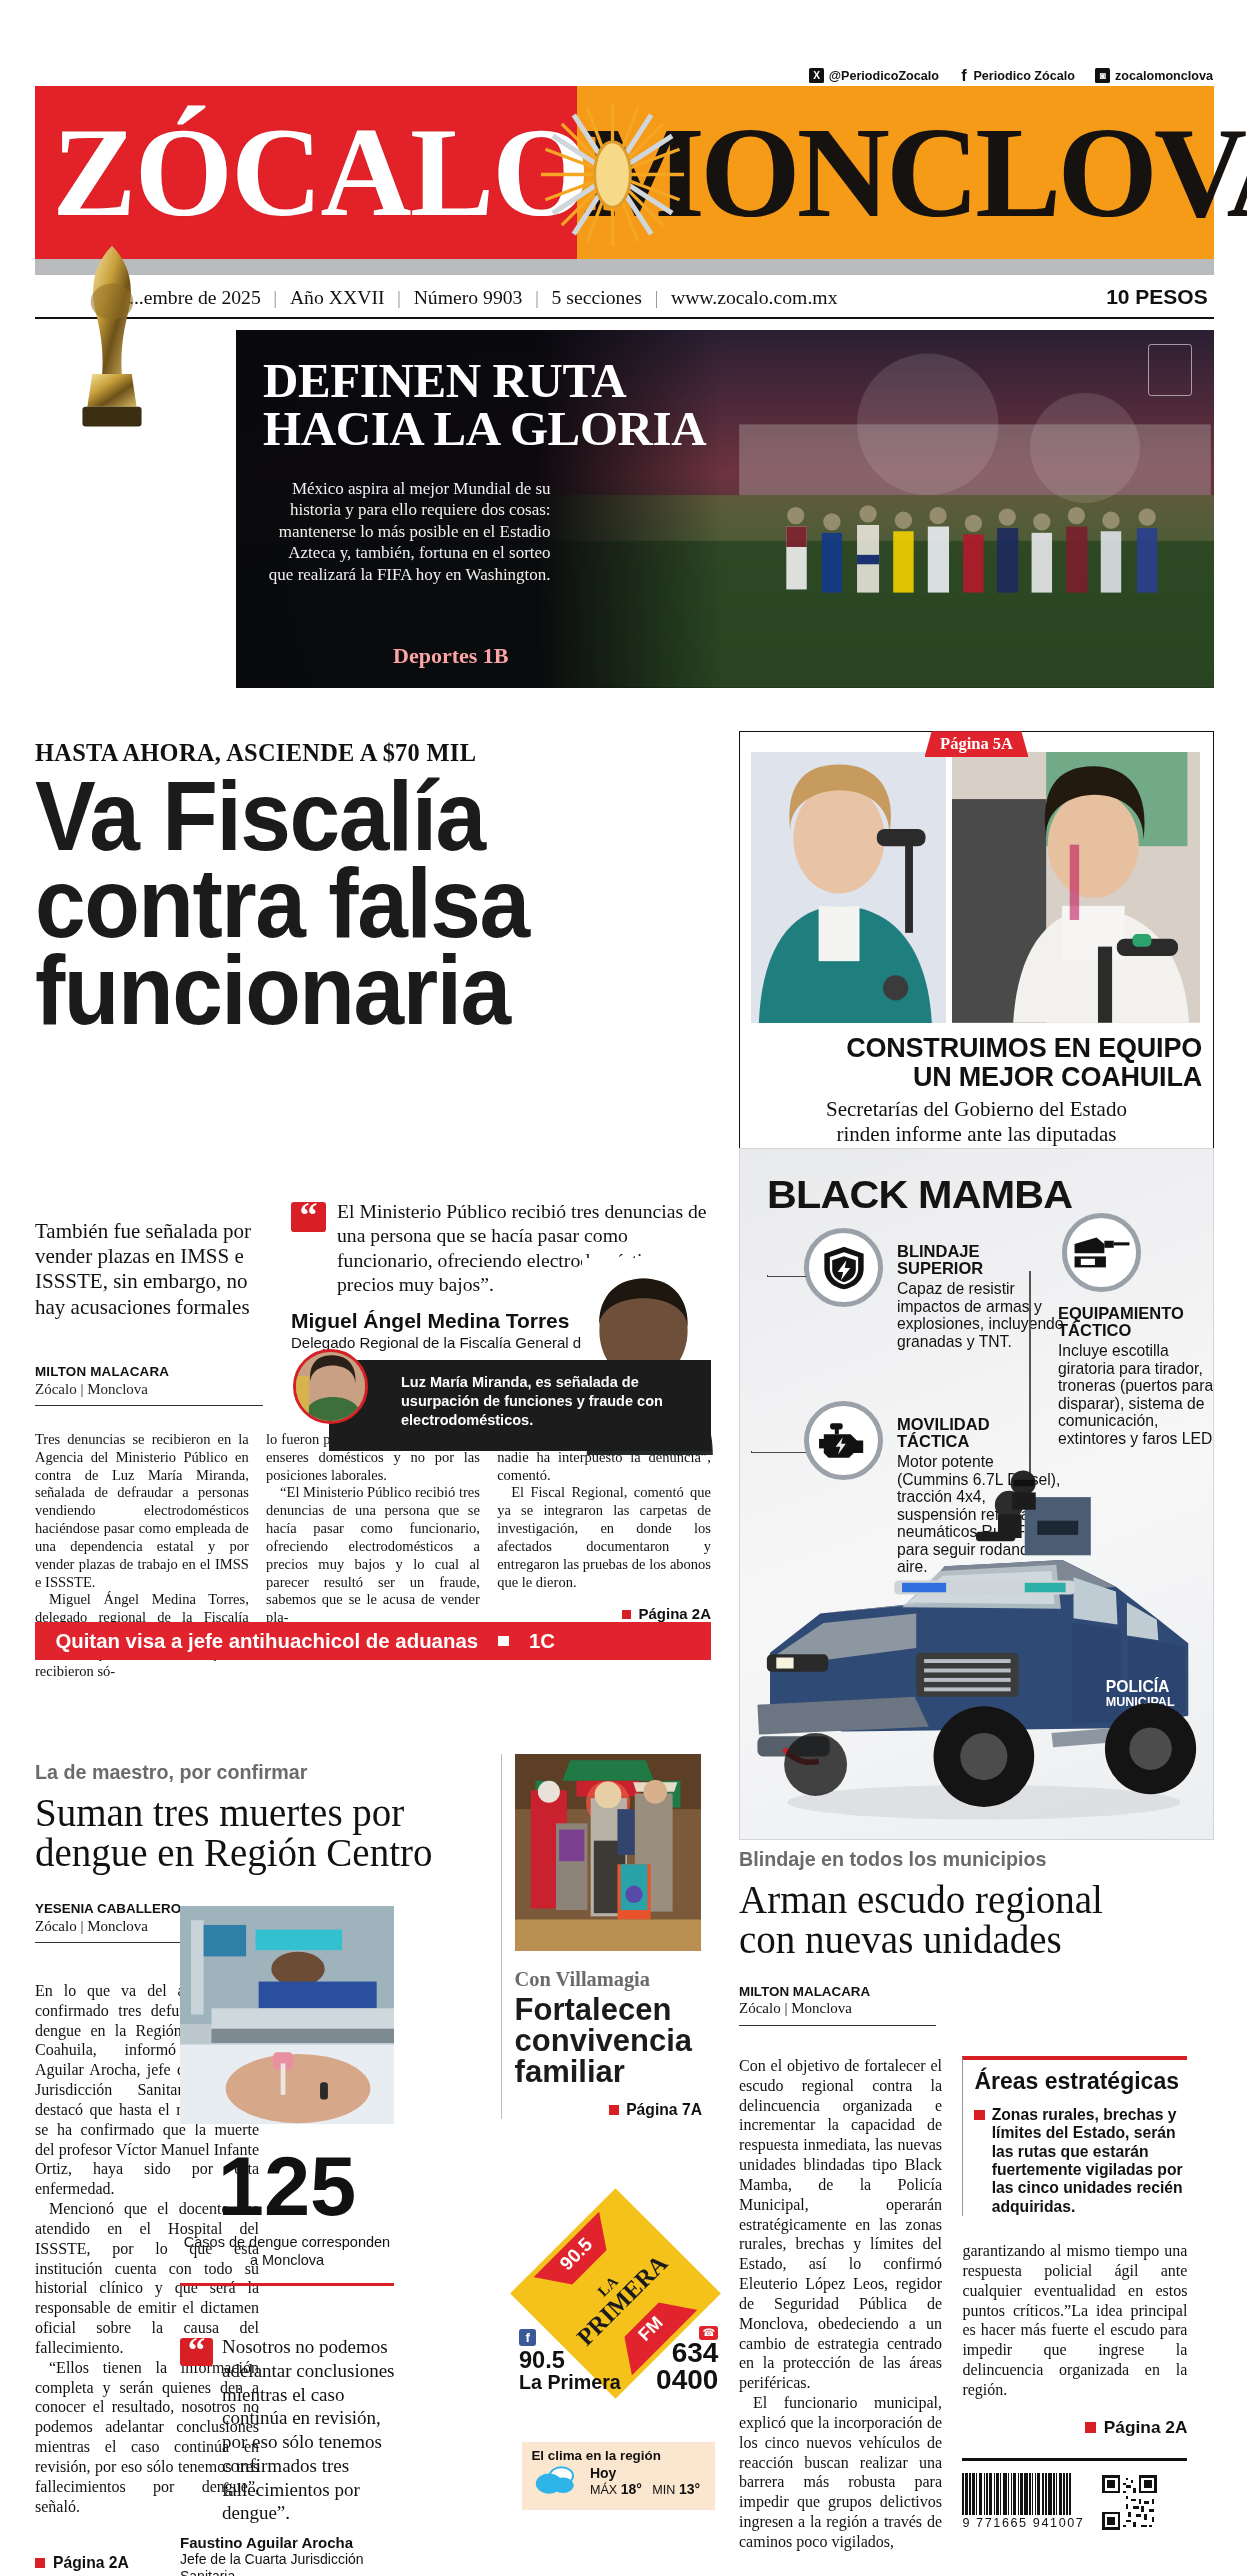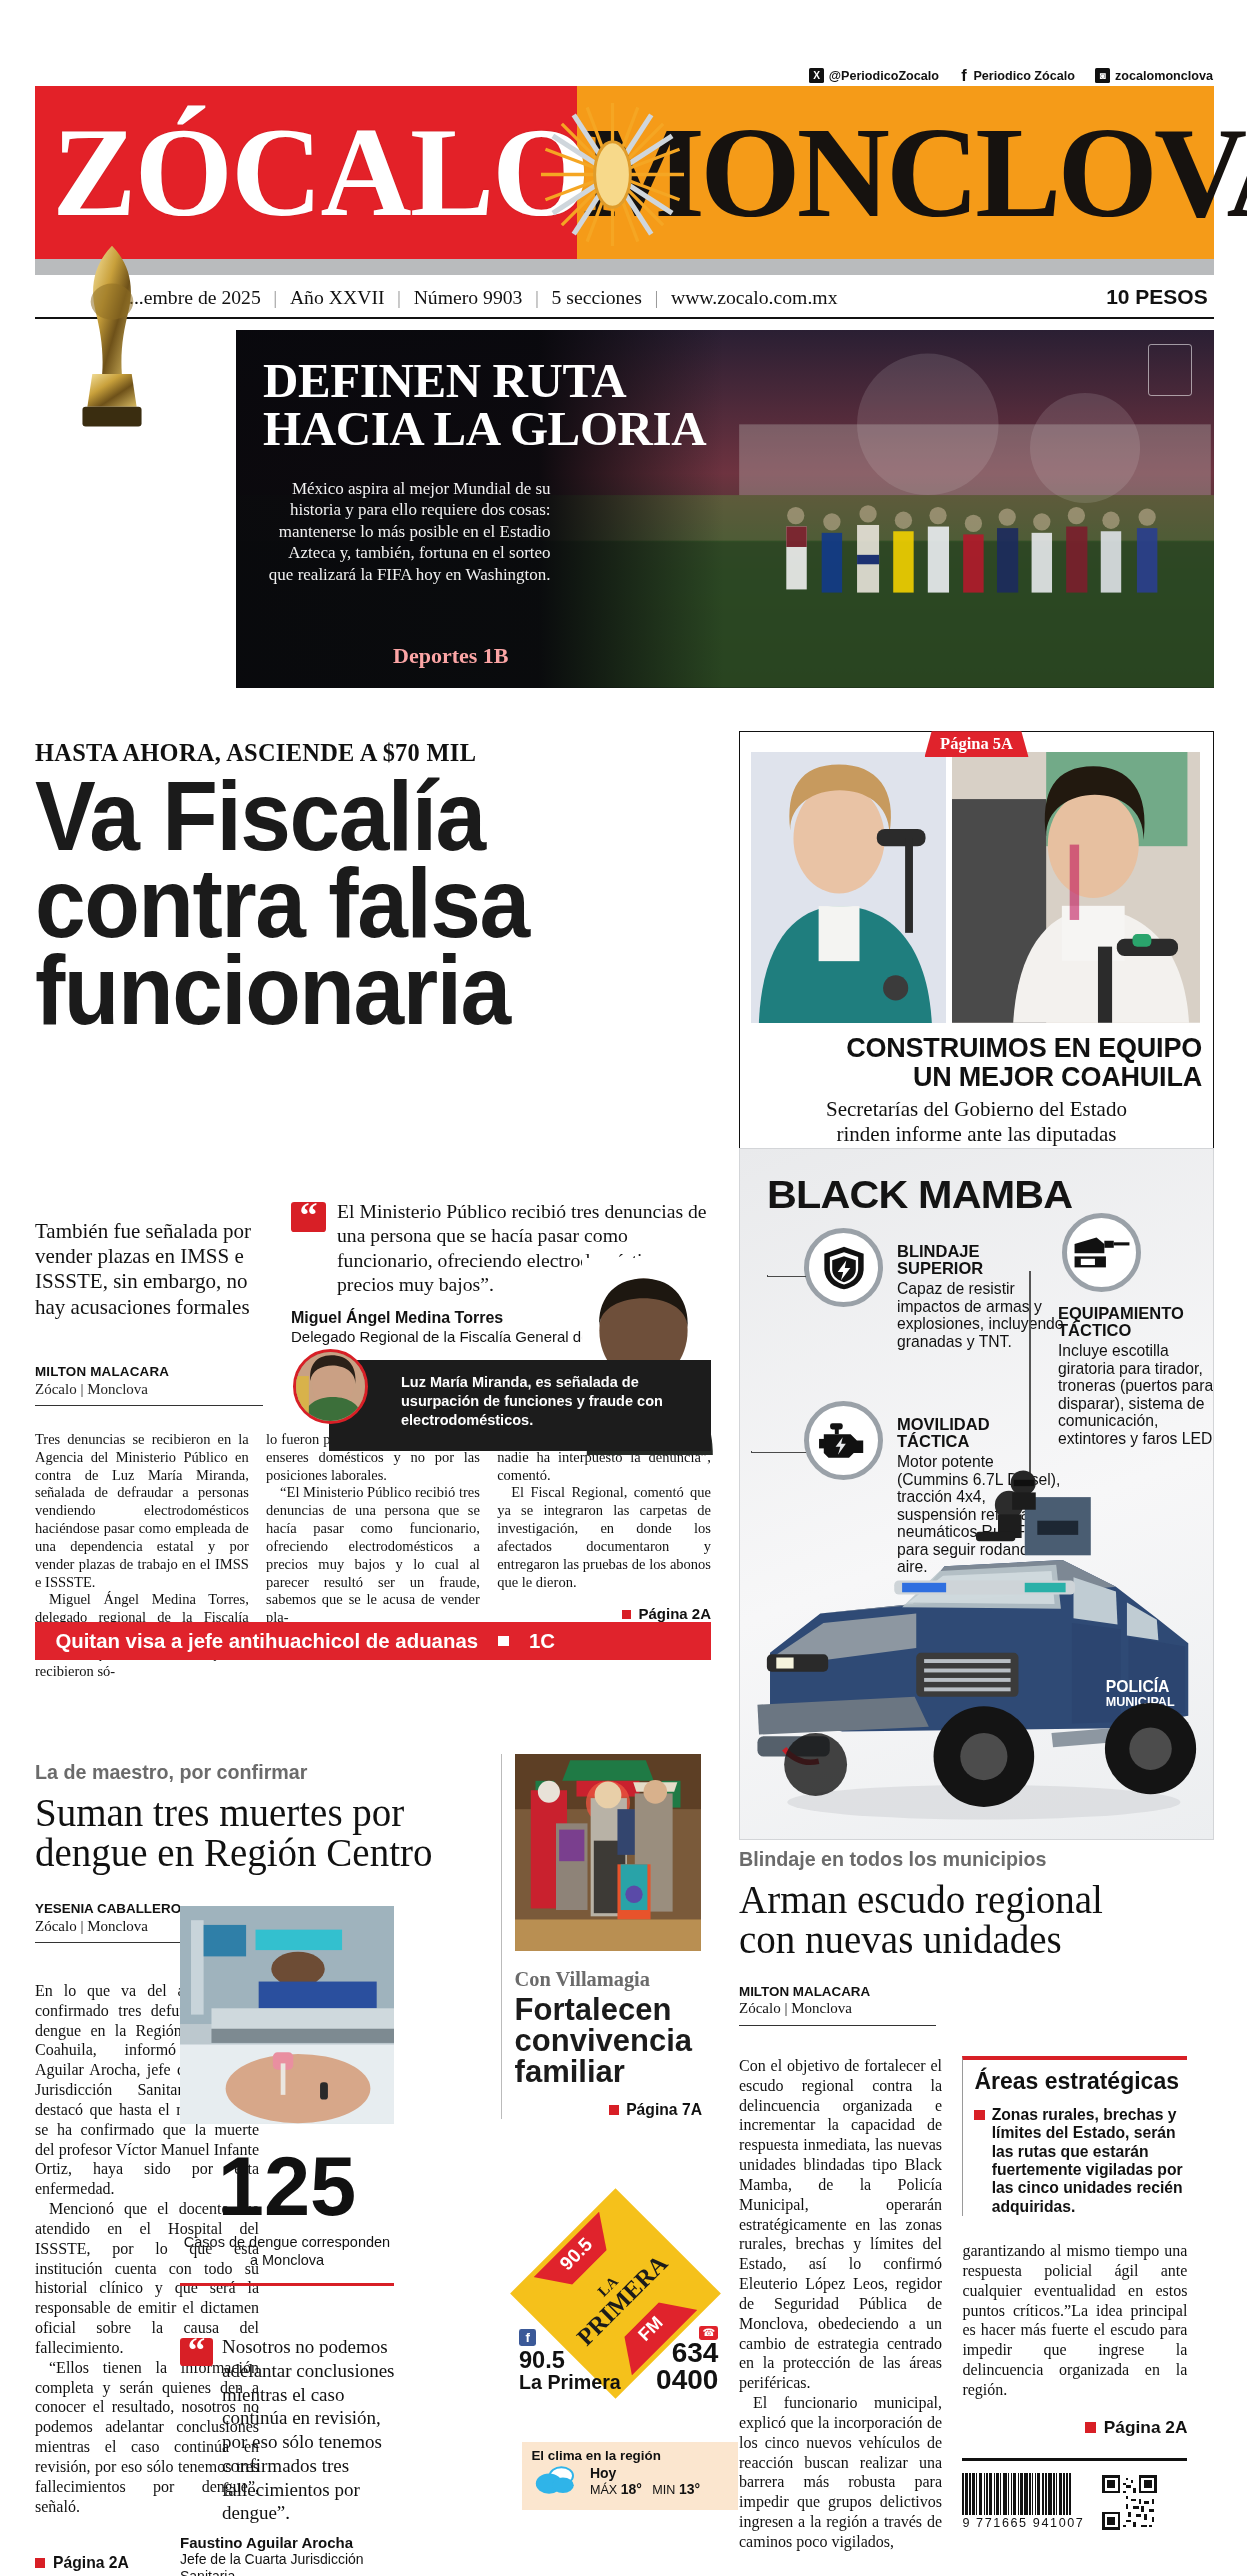--- a/index.html
+++ b/index.html
@@ -116,21 +116,21 @@
   .pull { position:absolute; left:291px; top:1199px; width:420px; }
   .pull-txt { font-family:"Liberation Serif", serif; font-size:19.7px; line-height:1.24;
      color:#111; padding-left:46px; }
   .qmark {
     position:absolute; left:0; top:3.1px; width:35px; height:30px;
     background:#d81f26; color:#fff; font-family:"Liberation Serif", serif;
     font-weight:700; font-size:36px; line-height:27px; text-align:center;
     border-radius:3.1px;
   }
   .pull-name { font-family:"Liberation Sans", sans-serif; font-weight:700;
-     font-size:16px; margin-top:12.6px; }
+     font-size:21px; margin-top:12.6px; }
   .pull-role { font-family:"Liberation Sans", sans-serif; font-size:15px; margin-top:0.8px; }
 
   
   .capstrip {
     position:absolute; left:329px; top:1360px; width:382px; height:91px;
     background:#1c1c1c; color:#fff;
     font-family:"Liberation Sans", sans-serif; font-weight:700;
     font-size:14.5px; line-height:1.32; padding:12.6px 12.6px 0 72px;
   }
   .mug {
@@ -216,21 +216,21 @@
   .radio-fb { position:absolute; left:0; top:104px; }
   .fbicon { width:17.3px; height:17.3px; background:#3b5998; color:#fff;
       font-family:"Liberation Sans", sans-serif; font-weight:700; font-size:13.4px;
       text-align:center; line-height:17.3px; border-radius:2.4px; }
   .radio-fb .l1 { font-family:"Liberation Sans", sans-serif; font-weight:700; font-size:23.6px; line-height:1; margin-top:2.4px;}
   .radio-fb .l2 { font-family:"Liberation Sans", sans-serif; font-weight:700; font-size:19.7px; line-height:1.05;}
   .radio-tel { position:absolute; right:1.6px; top:101px; text-align:right; }
   .telicon { width:19px; height:14px; background:#e0232c; border-radius:2.4px; margin-left:auto;
       color:#fff; font-size:10.2px; text-align:center; line-height:14px; }
   .radio-tel .t1 { font-family:"Liberation Sans", sans-serif; font-weight:700; font-size:28px; line-height:.95; }
-  .weather { position:absolute; left:522px; top:2442px; width:216px; height:68px; background:#fbe6cf; }
+  .weather { position:absolute; left:522px; top:2442px; width:193px; height:68px; background:#fbe6cf; }
   .w-title { font-family:"Liberation Sans", sans-serif; font-weight:700; font-size:13.4px;
       padding:6.3px 0 0 9.4px; }
   .w-row { display:flex; align-items:flex-start; gap:7.9px; padding-left:11px; margin-top:1.6px; }
   .w-txt .hoy { font-family:"Liberation Sans", sans-serif; font-weight:700; font-size:14px; }
   .w-txt .vals { font-family:"Liberation Sans", sans-serif; font-size:12.6px; }
   .w-txt .vals b { font-size:14px; }
 
   
   .rightcol { position:absolute; left:739px; top:731px; width:475px; }
   .r-box { border:1.6px solid #111; padding:9.4px 11px 14px; position:relative; background:#fff; }

